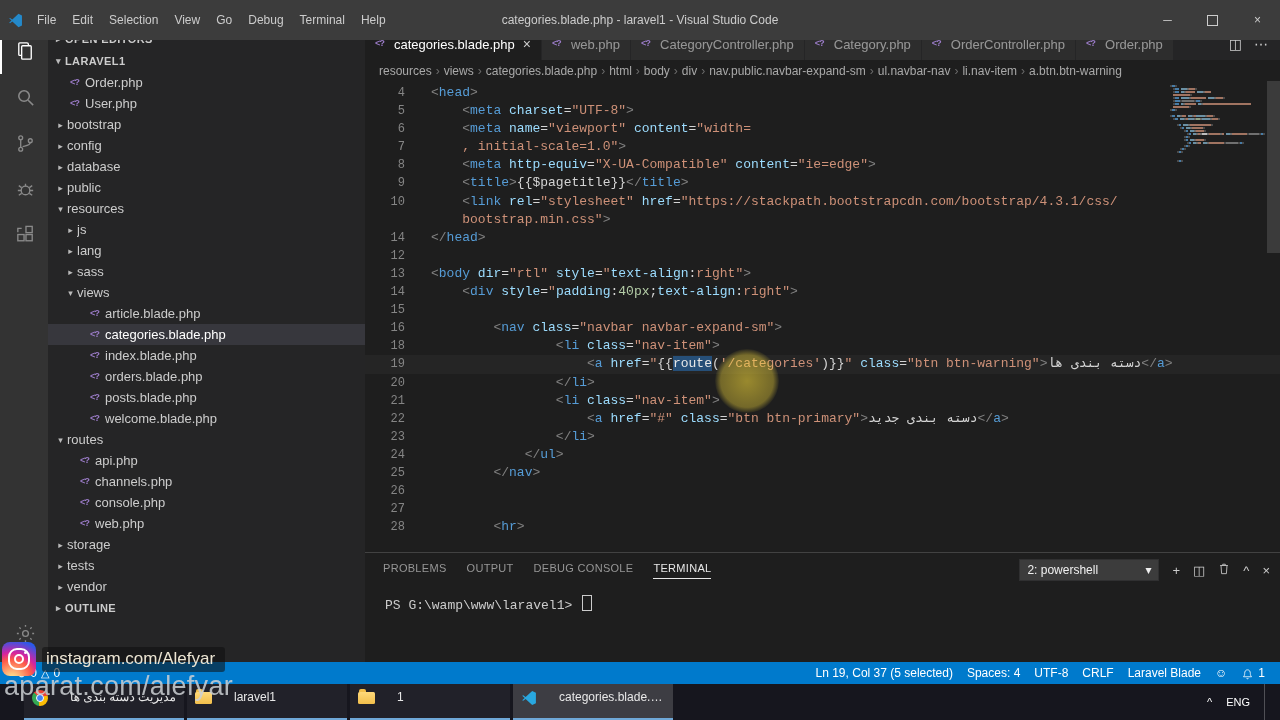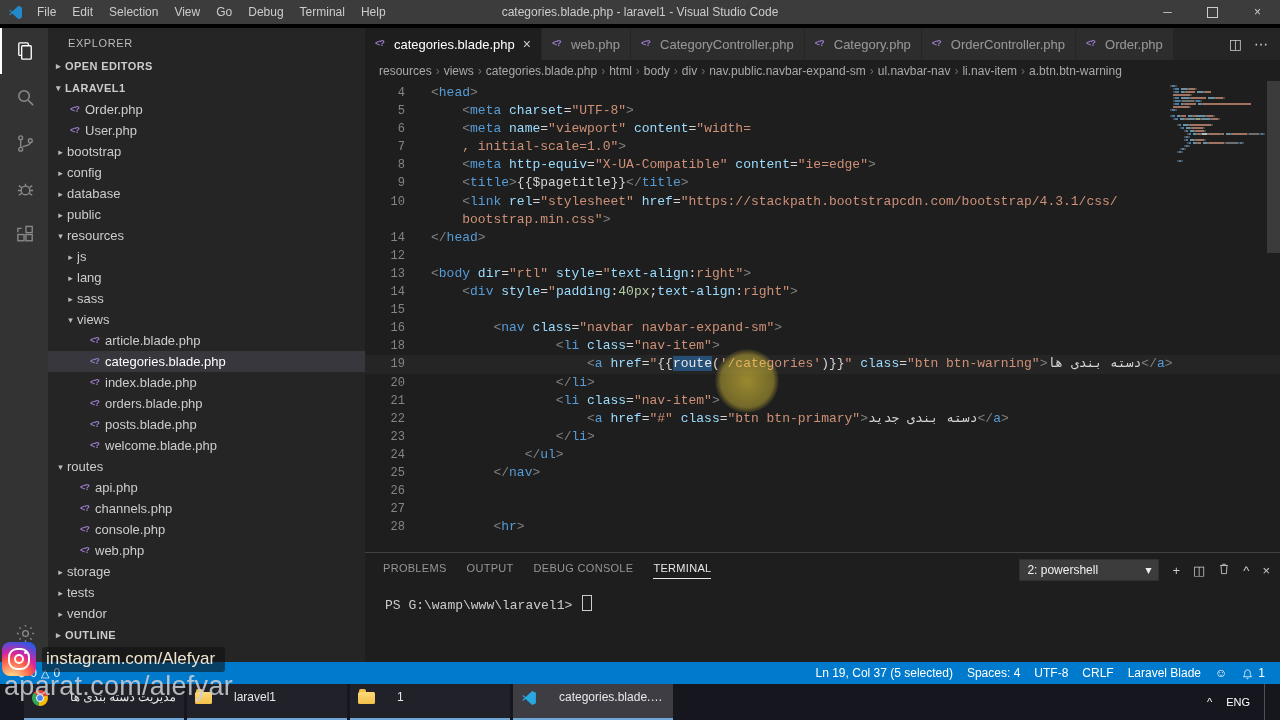--- a/index.html
+++ b/index.html
@@ -1,18 +1,18 @@
 <!DOCTYPE html>
 <html><head>
 <meta charset="utf-8">
 <style>
   html,body{margin:0;padding:0;background:#000}
   body{width:1280px;height:720px;position:relative;overflow:hidden;font-family:"Liberation Sans",sans-serif;-webkit-font-smoothing:antialiased}
   
-  .titlebar{position:absolute;top:0;left:0;right:0;height:24px;background:#3c3c3c;display:flex;align-items:center;color:#cccccc;font-size:12px;z-index:5}
+  .titlebar{position:absolute;top:0;left:0;right:0;height:40px;background:#3c3c3c;display:flex;align-items:center;color:#cccccc;font-size:12px;z-index:5}
   .vsc-logo{margin:0 6px 0 8px;display:flex}
   .menu-bar{display:flex}
   .menu-item{padding:0 8px;line-height:28px;cursor:default}
   .window-title{position:absolute;left:50%;transform:translateX(-50%);color:#cccccc;white-space:nowrap}
   .window-controls{margin-left:auto;display:flex;height:28px}
   .wc{width:45px;display:flex;align-items:center;justify-content:center;font-size:12px;color:#cccccc}
   .maxbox{width:9px;height:9px;border:1px solid #ccc;display:block}
   
   .workbench{position:absolute;top:28px;left:0;right:0;height:634px;display:flex;z-index:1}
   .activitybar{width:48px;background:#333333;display:flex;flex-direction:column;flex:none}
@@ -159,21 +159,20 @@
         <div class="ab-item">
           <svg viewBox="0 0 24 24" width="23" height="23" fill="none" stroke="currentColor" stroke-width="1.4">
             <circle cx="12" cy="12" r="3"></circle>
             <path d="M12 5V3M12 21v-2M5 12H3M21 12h-2M7 7 5.6 5.6M18.4 18.4 17 17M7 17l-1.4 1.4M18.4 5.6 17 7"></path>
           </svg>
         </div>
       </div>
     </div>
 
   <div class="sidebar">
-    <div class="sb-title">EXPLORER</div>
     <div class="section">
       <span class="twistie">▸</span>
       <span>OPEN EDITORS</span>
     </div>
     <div class="section">
       <span class="twistie">▾</span>
       <span>LARAVEL1</span>
     </div>
     <div class="tree">
         <div class="tree-row" style="padding-left: 22px;">

